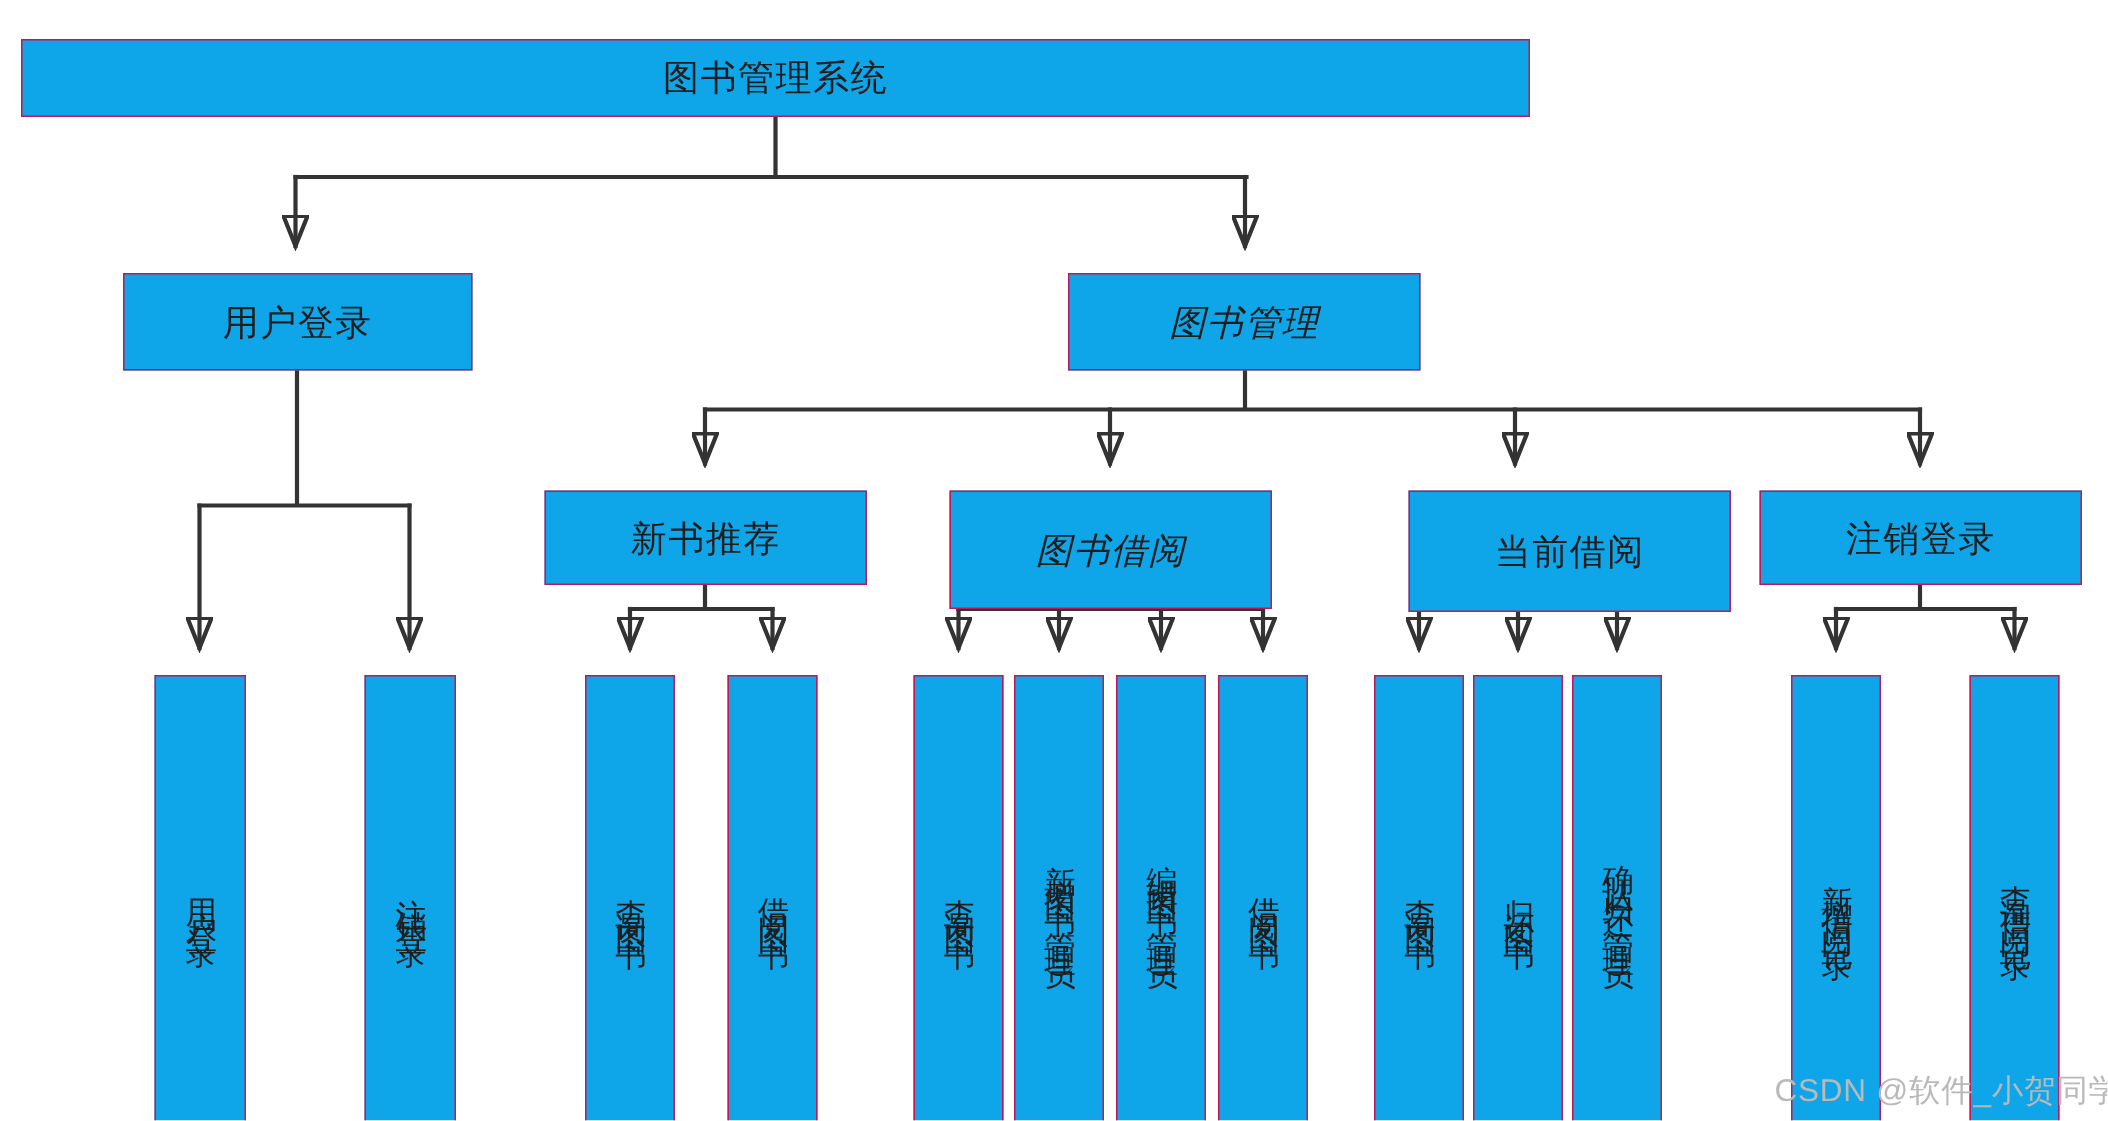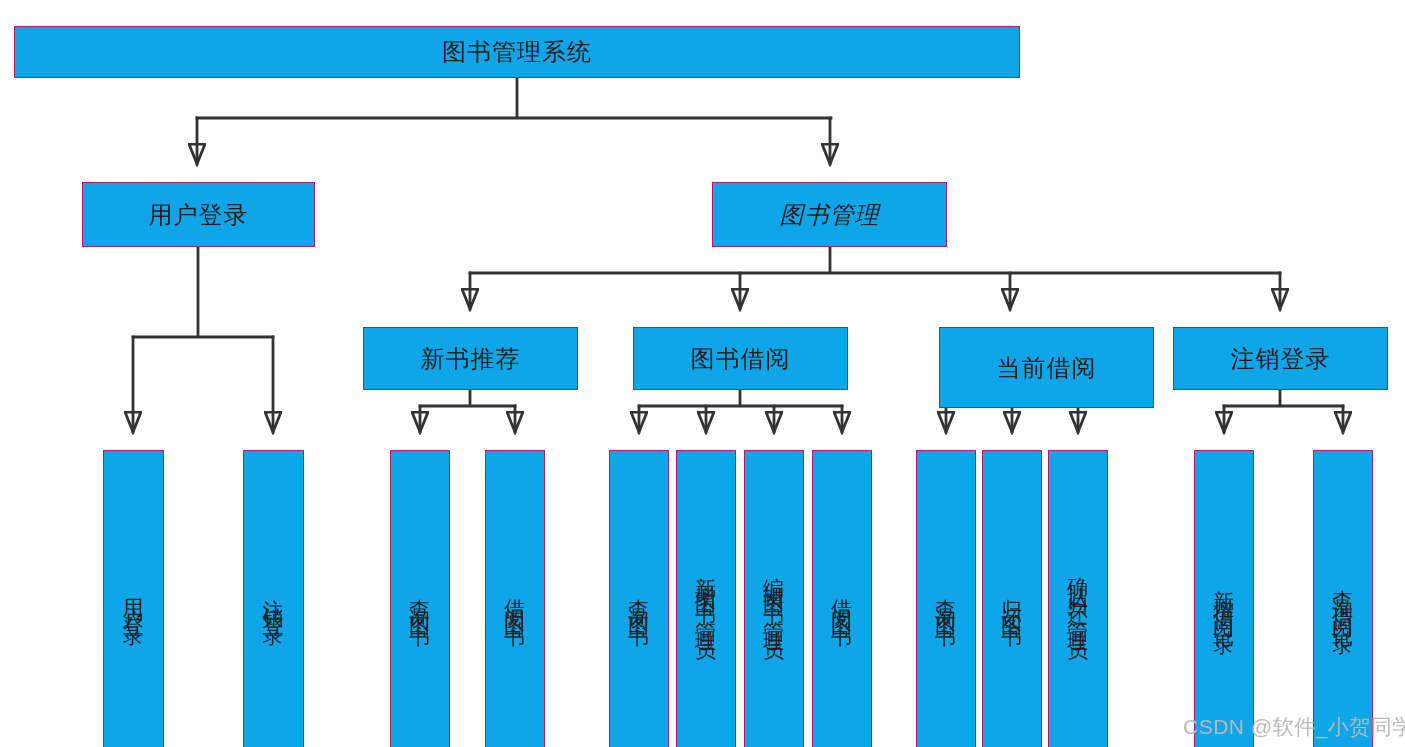--- a/index.html
+++ b/index.html
@@ -103,21 +103,21 @@
   <div class="node node-h" style="left:82px; top:168px; width:233px; height:65px;">
     <span>用户登录</span>
   </div>
   <div class="node node-h" style="left:712px; top:168px; width:235px; height:65px;font-style:italic;">
     <span>图书管理</span>
   </div>
 
   <div class="node node-h" style="left:363px; top:313px; width:215px; height:63px;">
     <span>新书推荐</span>
   </div>
-  <div class="node node-h" style="left:633px; top:313px; width:215px; height:63px;">
+  <div class="node node-h" style="left:633px; top:313px; width:215px; height:79px;font-style:italic;">
     <span>图书借阅</span>
   </div>
   <div class="node node-h" style="left:939px; top:313px; width:215px; height:81px;">
     <span>当前借阅</span>
   </div>
   <div class="node node-h" style="left:1173px; top:313px; width:215px; height:63px;">
     <span>注销登录</span>
   </div>
 
   <div class="node node-v" style="left:103px; top:436px; width:61px; height:300px;">

